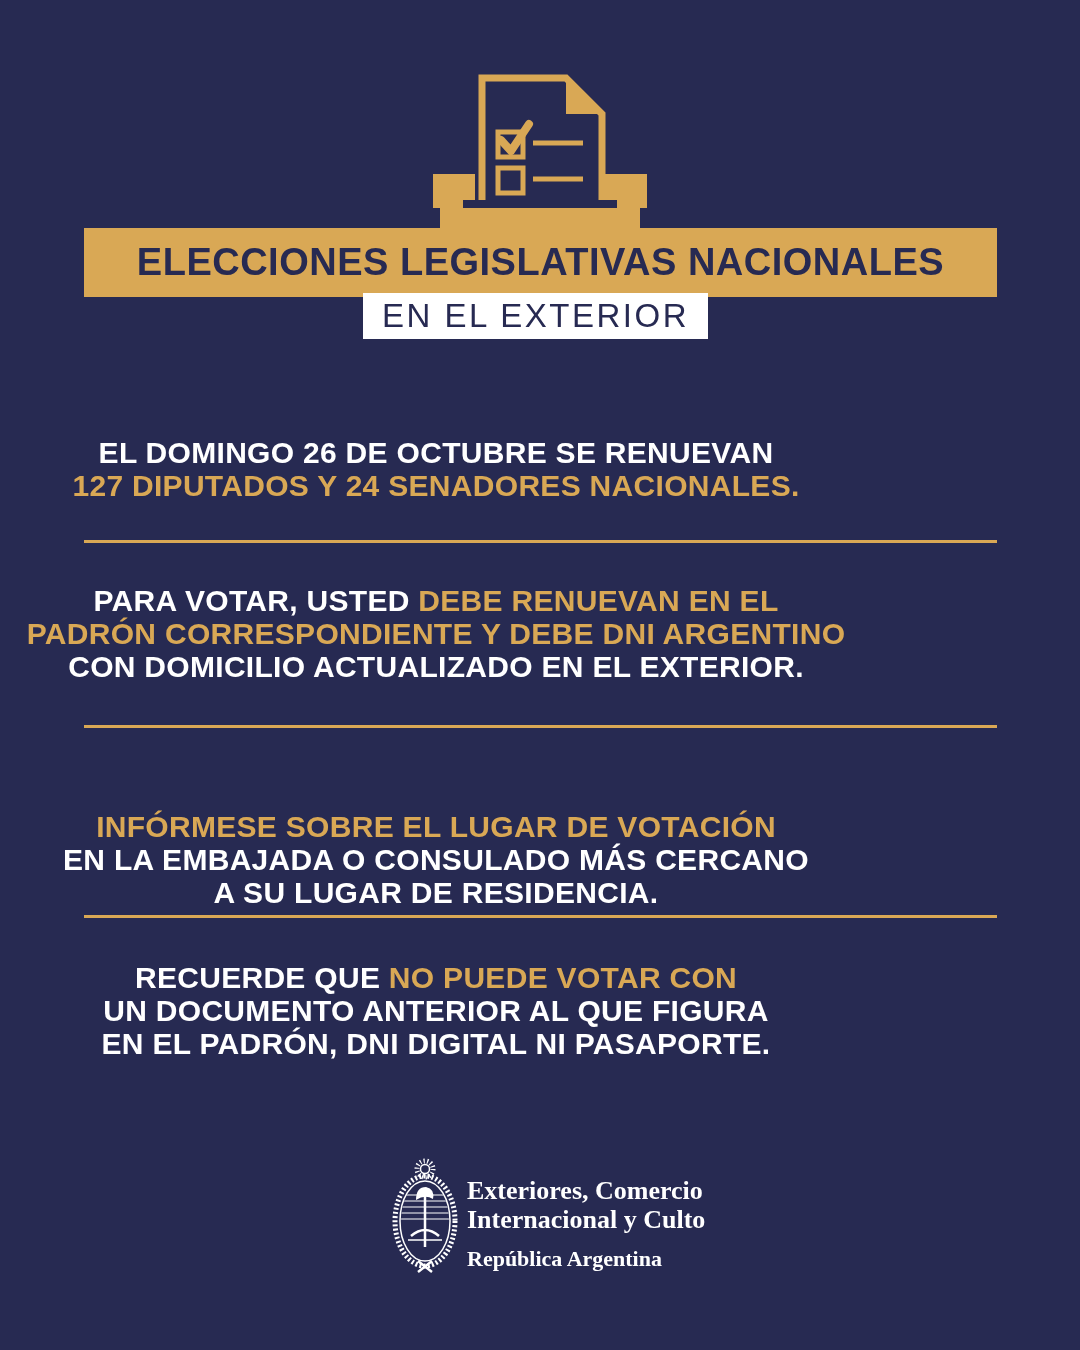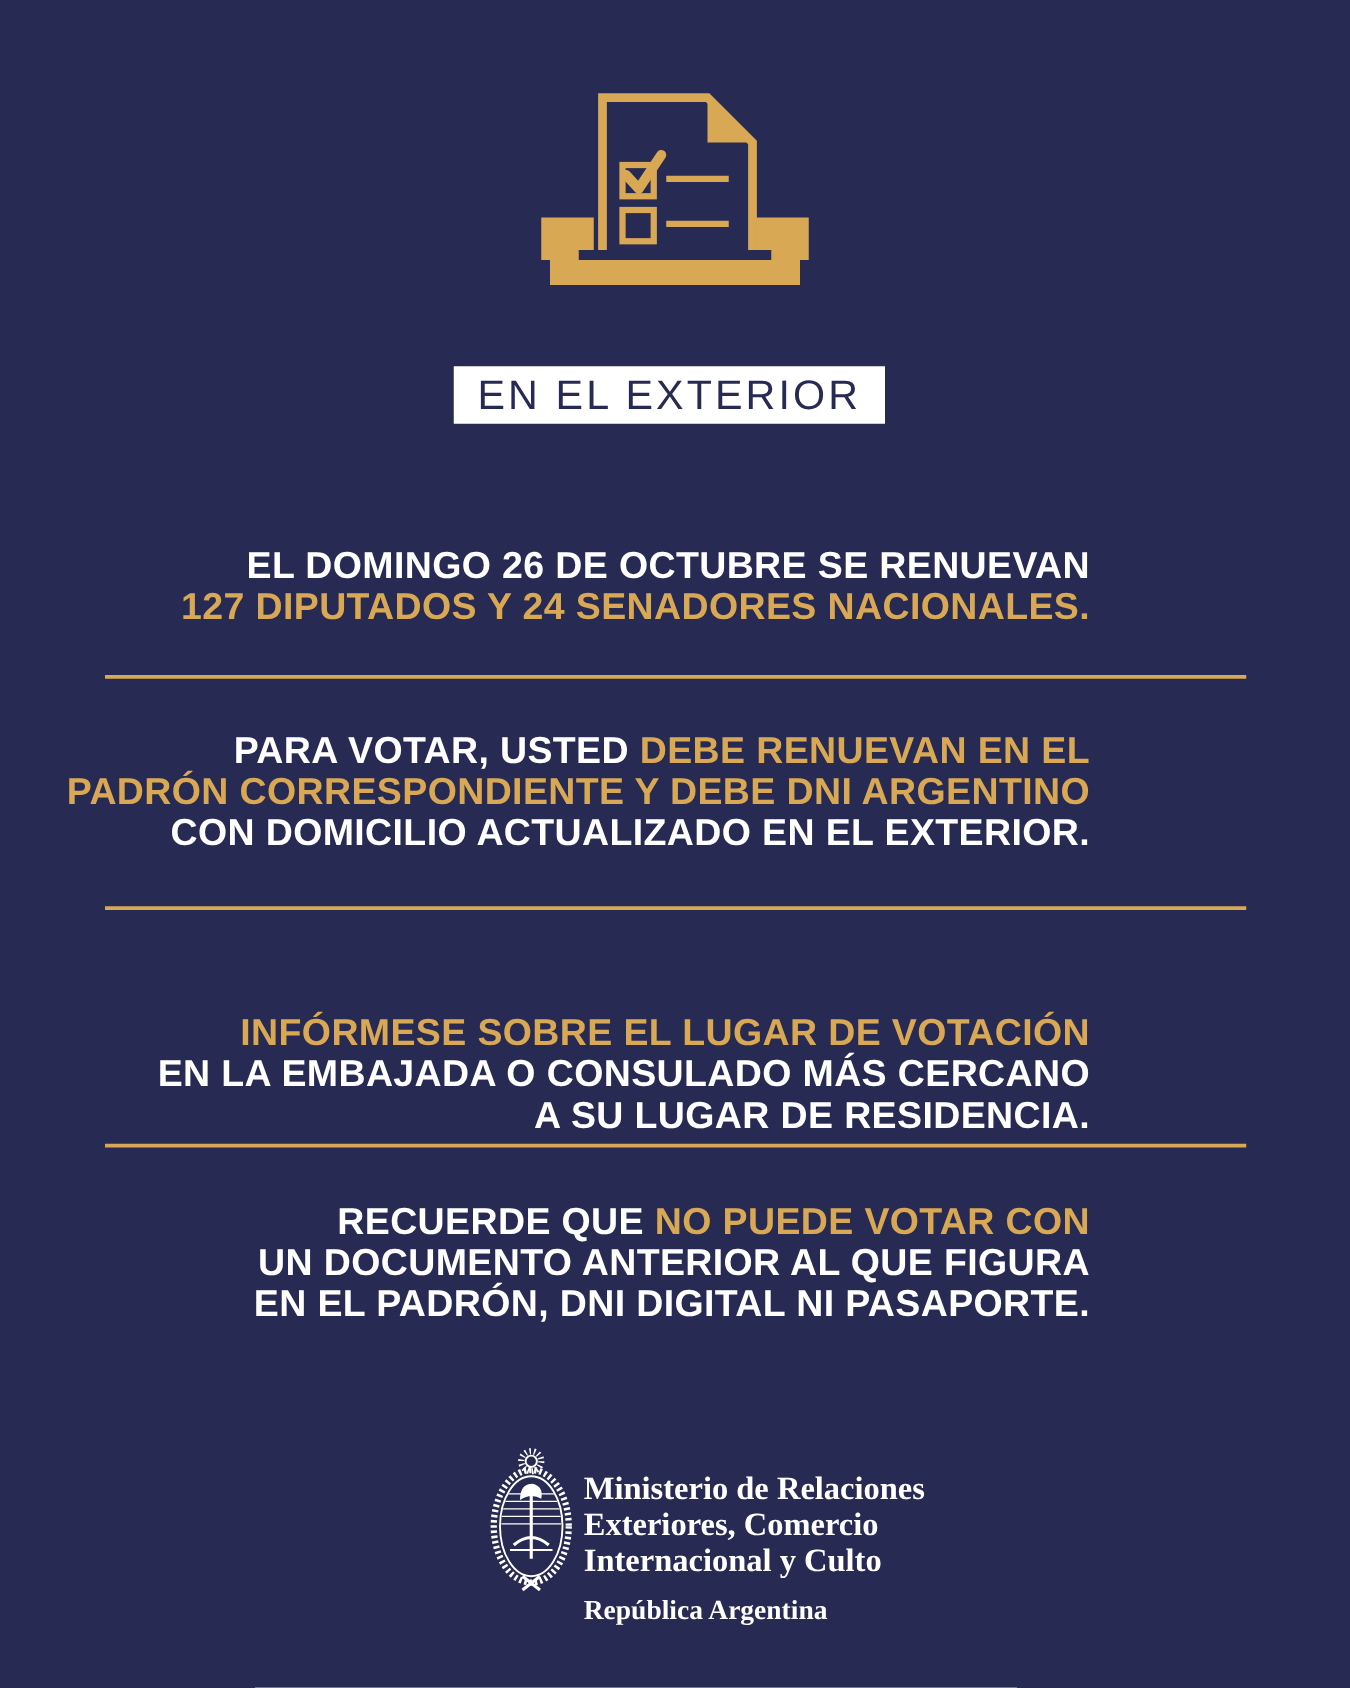--- a/index.html
+++ b/index.html
@@ -27,21 +27,21 @@
   
   .subtitle-box{
     position:absolute;left:363px;top:293px;width:345px;height:46px;
     background:var(--white);display:flex;align-items:center;justify-content:center;
   }
   .subtitle-box h2{
     color:var(--navy);font-size:33px;font-weight:400;letter-spacing:2.5px;white-space:nowrap;
   }
   
   .section{
-    position:absolute;left:0;width:872px;text-align:right;
+    position:absolute;left:0;width:872px;text-align:center;
     font-weight:bold;font-size:30px;line-height:33px;letter-spacing:.3px;
   }
   .section .line{white-space:nowrap;}
   .section .white{color:var(--white);}
   .section .gold{color:var(--gold);}
   #section-1{top:436px;}
   #section-2{top:584px;}
   #section-3{top:778px;margin-top:32px;}
   #section-4{top:961px;}
   .divider{
@@ -78,20 +78,23 @@
     <line x1="103" y1="71" x2="153" y2="71" stroke="#D9A855" stroke-width="5"></line>
     <rect x="68" y="96" width="25" height="25" fill="none" stroke="#D9A855" stroke-width="5"></rect>
     <line x1="103" y1="107" x2="153" y2="107" stroke="#D9A855" stroke-width="5"></line>
 
     <rect x="10" y="128" width="200" height="28" fill="#D9A855"></rect>
     <rect x="3" y="102" width="42" height="34" fill="#D9A855"></rect>
     <rect x="175" y="102" width="42" height="34" fill="#D9A855"></rect>
     <rect x="33" y="128" width="154" height="8" fill="#272A52"></rect>
   </svg>
 
+  <div class="title-banner">
+    <h1>ELECCIONES LEGISLATIVAS NACIONALES</h1>
+  </div>
   <div class="subtitle-box">
     <h2>EN EL EXTERIOR</h2>
   </div>
 
   <div class="section" id="section-1">
       <div class="line"><span class="white">EL DOMINGO 26 DE OCTUBRE SE RENUEVAN</span></div>
       <div class="line"><span class="gold">127 DIPUTADOS Y 24 SENADORES NACIONALES.</span></div>
     </div>
   <div class="divider" id="divider-1"></div>
   <div class="section" id="section-2">
@@ -136,19 +139,18 @@
     <line x1="42" y1="36" x2="42" y2="92" stroke="#FFFFFF" stroke-width="2.5"></line>
     <path d="M33,45 Q33,32 43,32 Q52,34 50,44 Q42,39 33,45 Z" fill="#FFFFFF"></path>
 
     <path d="M28,81 Q42,69 56,81" fill="none" stroke="#FFFFFF" stroke-width="2.5"></path>
     <line x1="25" y1="85" x2="59" y2="85" stroke="#FFFFFF" stroke-width="1.5"></line>
 
     <path d="M35,106 L49,117 M49,106 L35,117" stroke="#FFFFFF" stroke-width="2.5"></path>
   </svg>
 
   <div class="footer-text">
-    <div class="org-line">Ministerio de Relaciones</div>
     <div class="org-line">Exteriores, Comercio</div>
     <div class="org-line">Internacional y Culto</div>
     <div class="country">República Argentina</div>
   </div>
 
 </div>
 
 </body></html>

